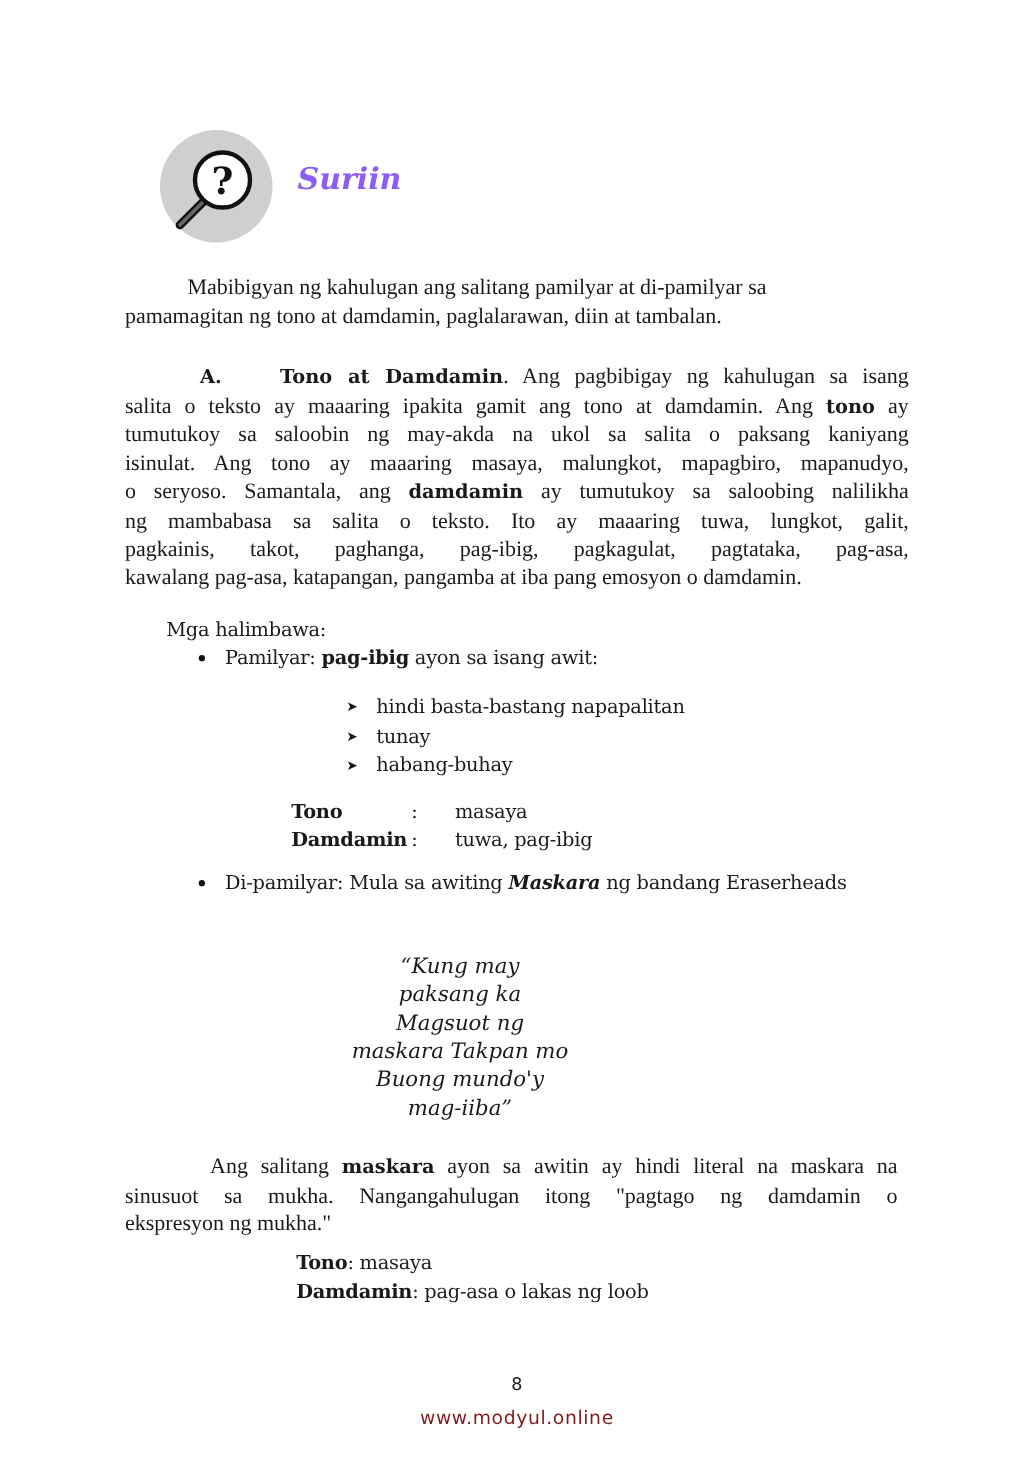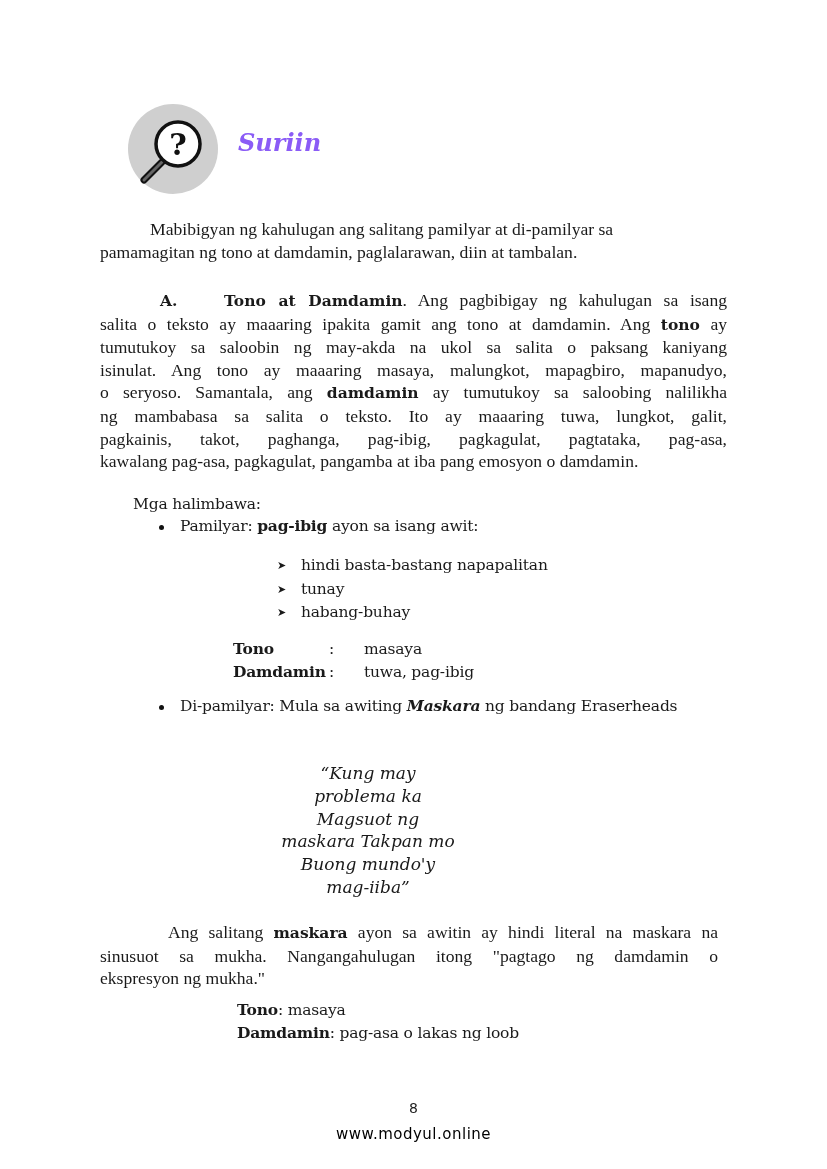--- a/index.html
+++ b/index.html
@@ -19,21 +19,21 @@
   .para .line { display: block; text-align-last: justify; white-space: nowrap; }
   .para .line.last { text-align-last: left; }
 
   .bullet-dot { display:inline-block; width: 5px; height: 5px; border-radius: 50%; background: #111; vertical-align: middle; margin-right: 16px; }
   .arrow { display:inline-block; width: 24px; font-size: 11px; vertical-align: 1px; }
   .row { white-space: nowrap; line-height: 22.5px; }
 
   .lyric { left: 268px; width: 200px; text-align: center; font-family: "DejaVu Serif", serif; font-style: italic; font-size: 17px; line-height: 22.8px; margin-top: 12px; }
 
   .page-num { left: 0; width: 827px; top: 1100px; text-align: center; font-family: "DejaVu Sans", sans-serif; font-size: 14px; color: #222; }
-  .watermark { left: 0; width: 827px; top: 1125px; text-align: center; font-family: "DejaVu Sans", sans-serif; font-size: 15px; color: #000000; letter-spacing: 0.5px; }
+  .watermark { left: 0; width: 827px; top: 1125px; text-align: center; font-family: "DejaVu Sans", sans-serif; font-size: 15px; color: #7f1d1d; letter-spacing: 0.5px; }
 </style>
 </head>
 <body>
 
 <div class="abs icon-wrap">
   <svg width="90" height="90" viewBox="0 0 90 90">
     <line x1="34" y1="58" x2="16" y2="76" stroke="#111" stroke-width="7" stroke-linecap="round"></line>
     <line x1="34" y1="58" x2="16" y2="76" stroke="#666" stroke-width="3" stroke-linecap="round"></line>
     <circle cx="50" cy="40" r="22" fill="#fff" stroke="#111" stroke-width="3.5"></circle>
     <text x="50" y="51" text-anchor="middle" font-family="DejaVu Serif, serif" font-weight="bold" font-size="30" fill="#111">?</text>
@@ -47,21 +47,21 @@
 </div>
 
 <div class="abs para times" style="top:289px;">
   <span class="line" style="padding-left:60px;"><b style="font-family:'DejaVu Serif',serif;font-size:15.5px;">A.</b>&nbsp;&nbsp;&nbsp;&nbsp;<b style="font-family:'DejaVu Serif',serif;font-size:15.5px;">Tono at Damdamin</b><span>. Ang pagbibigay ng kahulugan sa isang</span></span>
   <span class="line"><span>salita o teksto ay maaaring ipakita gamit ang tono at damdamin. Ang </span><b style="font-family:'DejaVu Serif',serif;font-size:15.5px;">tono</b><span> ay</span></span>
   <span class="line">tumutukoy sa saloobin ng may-akda na ukol sa salita o paksang kaniyang</span>
   <span class="line">isinulat. Ang tono ay maaaring masaya, malungkot, mapagbiro, mapanudyo,</span>
   <span class="line"><span>o seryoso. Samantala, ang </span><b style="font-family:'DejaVu Serif',serif;font-size:15.5px;">damdamin</b><span> ay tumutukoy sa saloobing nalilikha</span></span>
   <span class="line">ng mambabasa sa salita o teksto. Ito ay maaaring tuwa, lungkot, galit,</span>
   <span class="line">pagkainis, takot, paghanga, pag-ibig, pagkagulat, pagtataka, pag-asa,</span>
-  <span class="line last">kawalang pag-asa, pagkagulat, pangamba at iba pang emosyon o damdamin.</span>
+  <span class="line last">kawalang pag-asa, katapangan, pangamba at iba pang emosyon o damdamin.</span>
 </div>
 
 <div class="abs serif row" style="left:133px; top:493px;">Mga halimbawa:</div>
 
 <div class="abs serif row" style="left:159px; top:515px;">
   <span class="bullet-dot"></span><span>Pamilyar: </span><b>pag-ibig</b><span> ayon sa isang awit:</span>
 </div>
 
 <div class="abs serif" style="left:277px; top:538px;margin-top:16px;">
   <div class="row"><span class="arrow">➤</span><span>hindi basta-bastang napapalitan</span></div>
@@ -77,21 +77,21 @@
     <b style="display:inline-block;width:96px;">Damdamin</b><span style="display:inline-block;width:35px;">:</span><span>tuwa, pag-ibig</span>
   </div>
 </div>
 
 <div class="abs serif row" style="left:159px; top:695px;">
   <span class="bullet-dot"></span><span>Di-pamilyar: Mula sa awiting </span><b><i>Maskara</i></b><span> ng bandang Eraserheads</span>
 </div>
 
 <div class="abs lyric" style="top:750px;">
   <div>“Kung may</div>
-  <div>problema ka</div>
+  <div>paksang ka</div>
   <div>Magsuot ng</div>
   <div>maskara Takpan mo</div>
   <div>Buong mundo'y</div>
   <div>mag-iiba”</div>
 </div>
 
 <div class="abs para times" style="top:921px; width:618px;">
   <span class="line" style="padding-left:68px;"><span>Ang salitang </span><b style="font-family:'DejaVu Serif',serif;font-size:15.5px;">maskara</b><span> ayon sa awitin ay hindi literal na maskara na</span></span>
   <span class="line">sinusuot sa mukha. Nangangahulugan itong "pagtago ng damdamin o</span>
   <span class="line last">ekspresyon ng mukha."</span>

